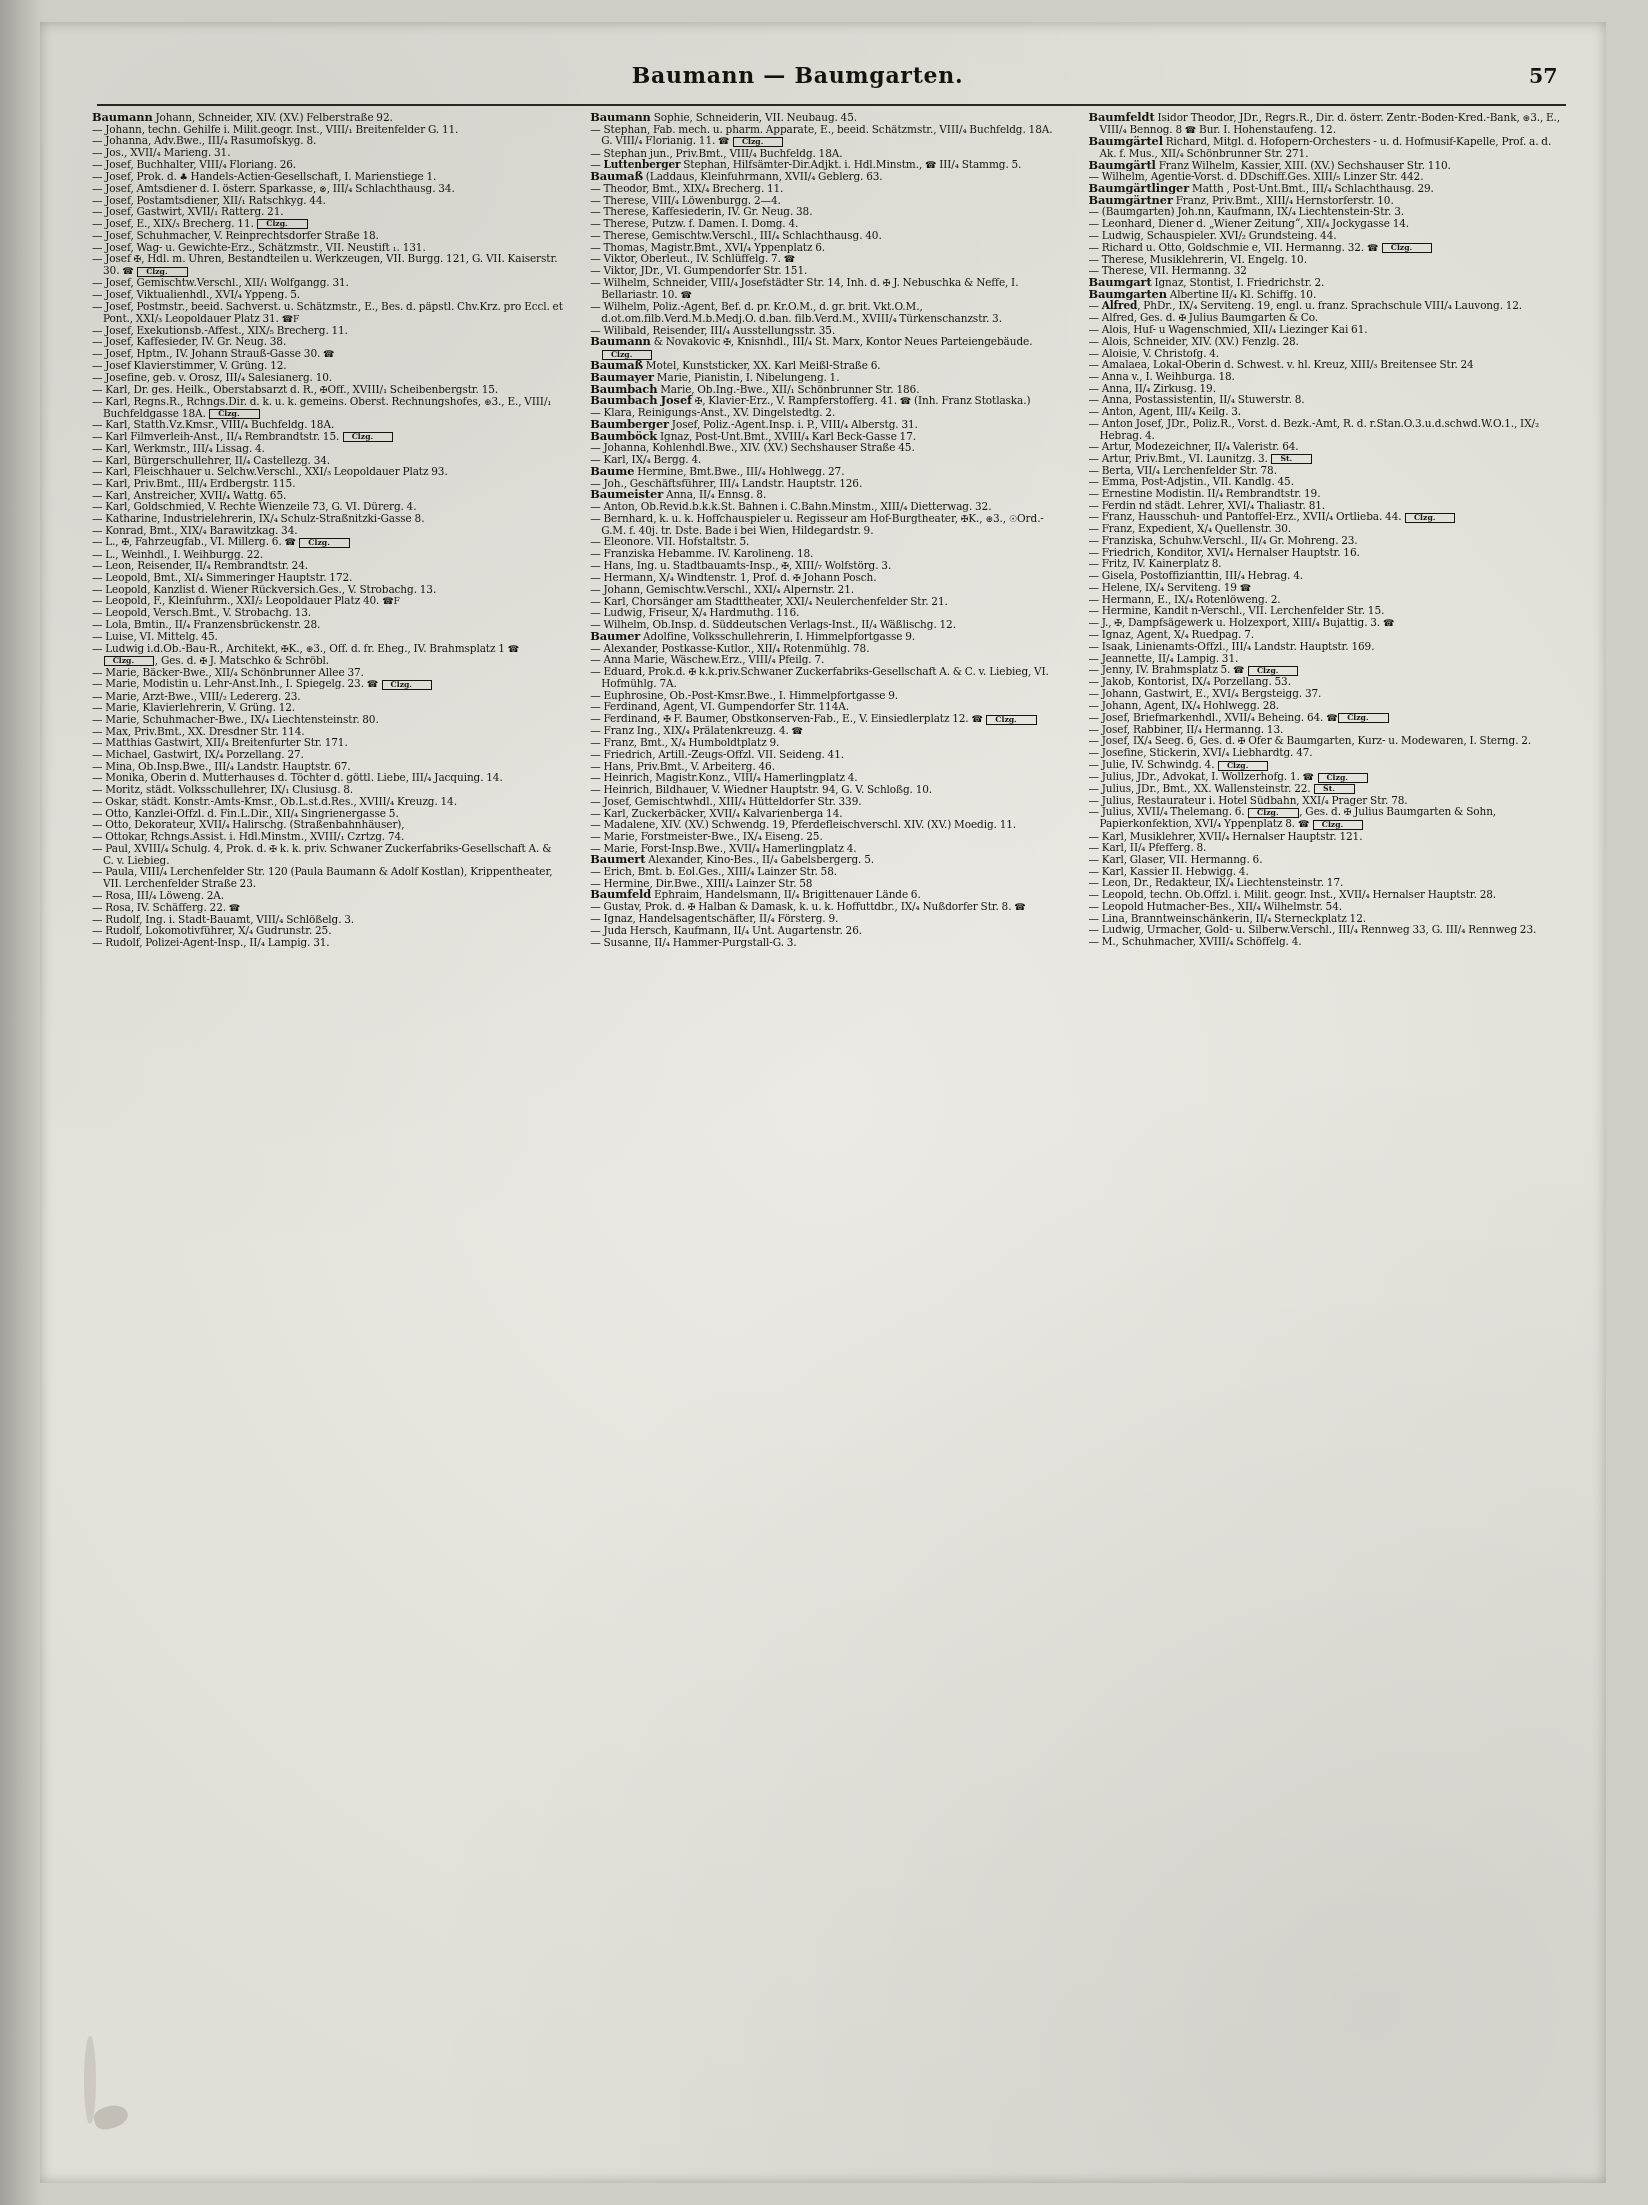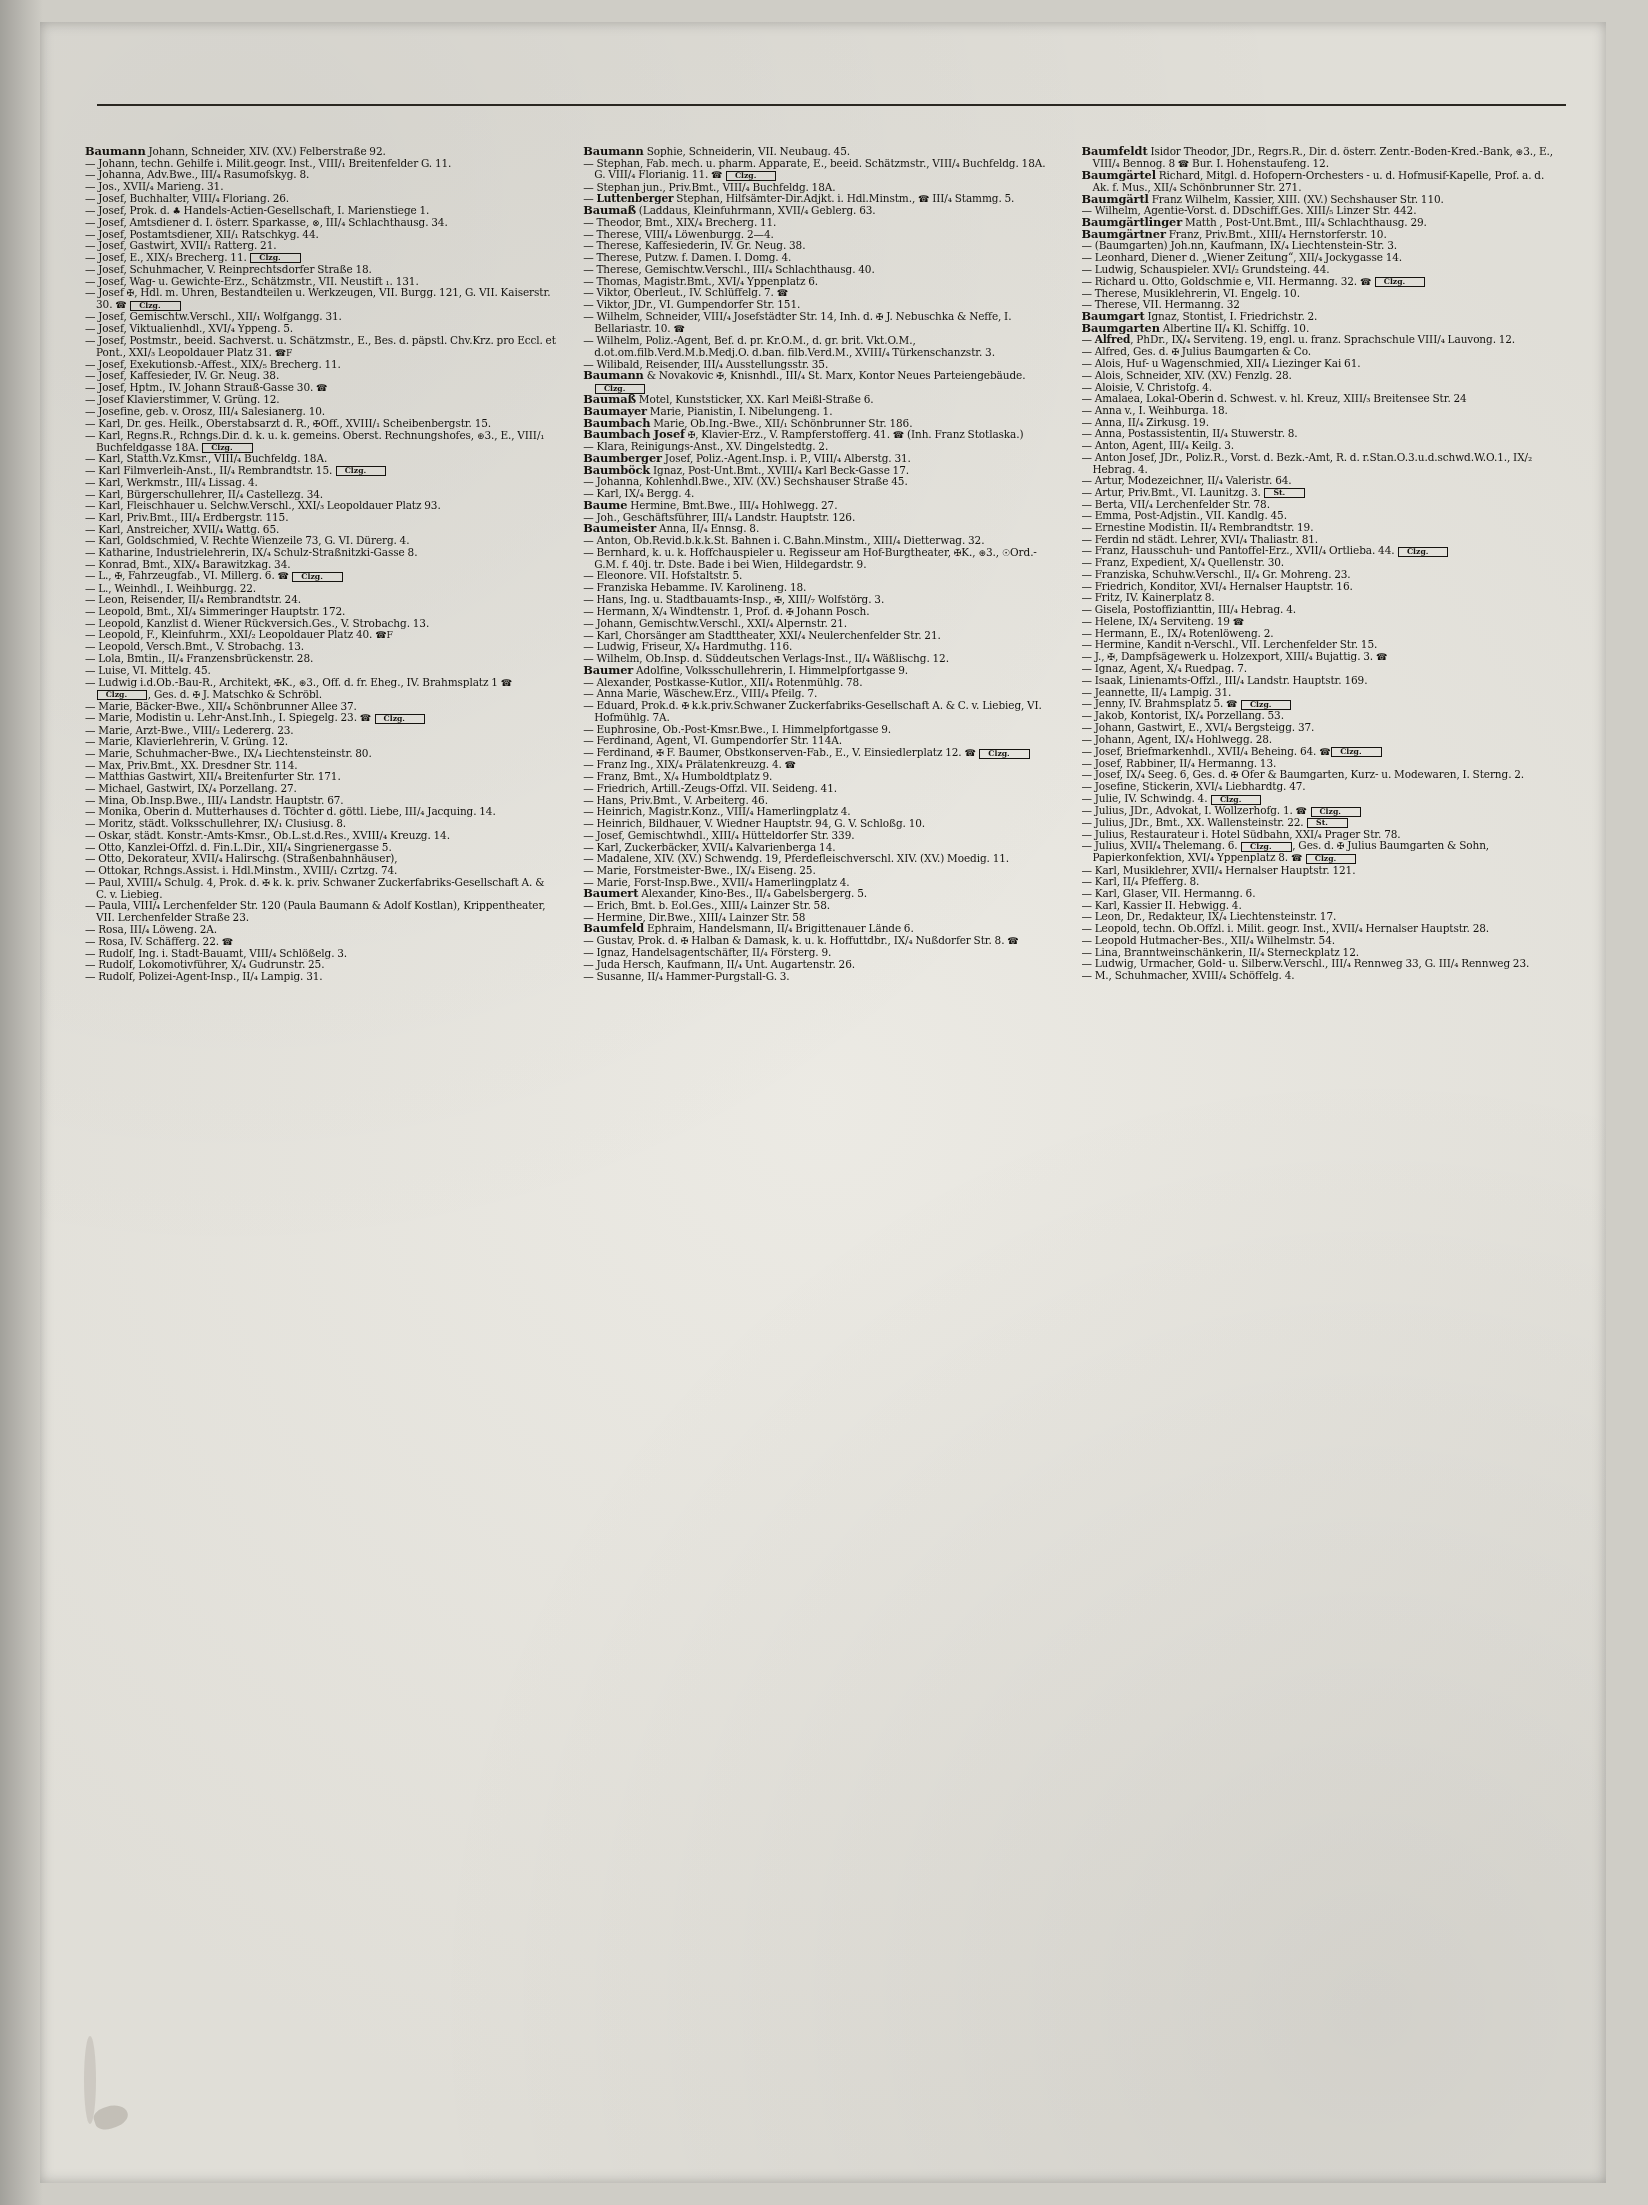--- a/index.html
+++ b/index.html
@@ -63,27 +63,26 @@
   .rule {
     position: absolute;
     left: 57px;
     top: 82px;
     width: 1469px;
     height: 1.5px;
     background: #2a2721;
   }
   .columns {
     position: absolute;
-    left: 45px;
+    left: 52px;
     top: 90px;
     width: 1470px;
     height: 2051px;
     display: flex;
     gap: 12px;
-    margin-top: 34px;
   }
   .col {
     width: 483px;
     font-family: "DejaVu Serif", serif;
     font-size: 10.5px;
     line-height: 11.7px;
     color: #15130f;
     letter-spacing: -0.1px;
   }
   .col-sep {
@@ -149,20 +148,24 @@
     pointer-events: none;
   }
 </style>
 </head>
 <body>
 
 <div class="page">
   <div class="paper">
     <div class="grain"></div>
 
+    <div class="header">
+      <div class="header-title">Baumann — Baumgarten.</div>
+      <div class="page-number">57</div>
+    </div>
 
     <div class="rule"></div>
 
     <div class="columns">
       <div class="col" id="col-1">
           <p class="entry"><b class="hw2">Baumann</b> Johann, Schneider, XIV. (XV.) Felberstraße 92.</p>
           <p class="entry">— Johann, techn. Gehilfe i. Milit.geogr. Inst., VIII/₁ Breitenfelder G. 11.</p>
           <p class="entry">— Johanna, Adv.Bwe., III/₄ Rasumofskyg. 8.</p>
           <p class="entry">— Jos., XVII/₄ Marieng. 31.</p>
           <p class="entry">— Josef, Buchhalter, VIII/₄ Floriang. 26.</p>

